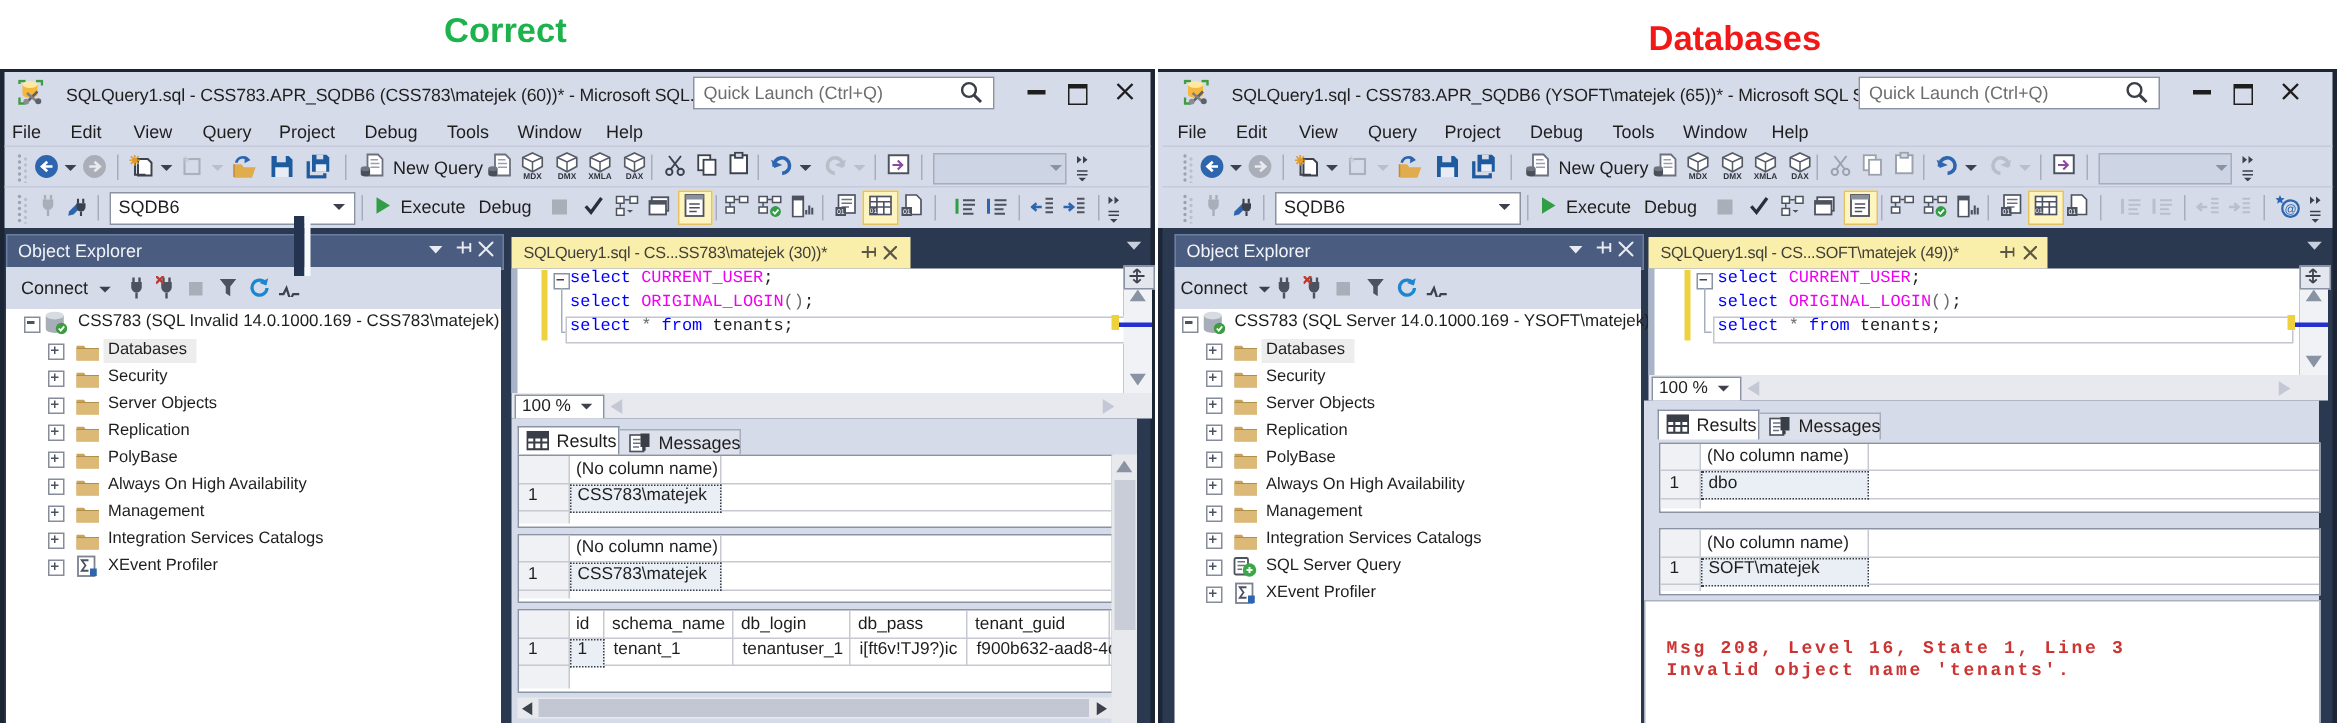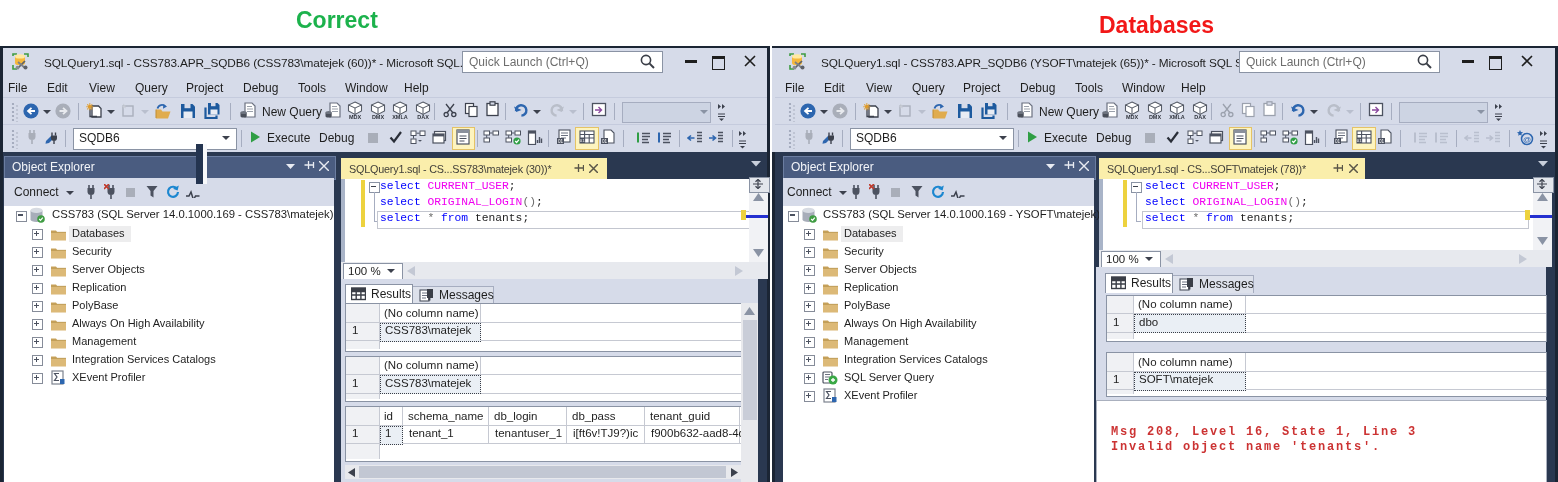--- a/index.html
+++ b/index.html
@@ -339,21 +339,21 @@
   </svg>
 <div style="position:absolute;left:4px;top:206px;width:330px;height:276px;background:#ffffff;"></div>
 <div style="position:absolute;left:16px;top:210.5px;width:9px;height:9px;border:1px solid #868c99;background:#fff;"></div>
 <div style="position:absolute;left:18px;top:214.2px;width:5px;height:1.6px;background:#4c5260;"></div>
 <svg style="position:absolute;left:29px;top:207px" width="16" height="16" viewBox="0 0 16 16">
     <path d="M1.5 3.4 v9 a6 2.6 0 0 0 12 0 v-9" fill="#a7adb9"></path>
     <ellipse cx="7.5" cy="3.4" rx="6" ry="2.6" fill="#d7dbe2"></ellipse>
     <circle cx="12" cy="12" r="3.8" fill="#3f9c42"></circle>
     <path d="M10.2 12 l1.3 1.4 2.3-2.8" stroke="#fff" stroke-width="1.2" fill="none"></path>
   </svg>
-<div style="position:absolute;left:52px;top:208px;font-size:11.3px;color:#1e1e1e;font-weight:normal;white-space:nowrap;">CSS783 (SQL Server 14.0.1000.169 - CSS783\matejek)</div>
+<div style="position:absolute;left:52px;top:208px;font-size:11.3px;color:#1e1e1e;font-weight:normal;white-space:nowrap;">CSS783 (SQL Invalid 14.0.1000.169 - CSS783\matejek)</div>
 <div style="position:absolute;left:32px;top:229.0px;width:9px;height:9px;border:1px solid #868c99;background:#fff;"></div>
 <div style="position:absolute;left:34px;top:232.7px;width:5px;height:1.6px;background:#4c5260;"></div>
 <div style="position:absolute;left:35.7px;top:231.0px;width:1.6px;height:5px;background:#4c5260;"></div>
 <svg style="position:absolute;left:50px;top:226.5px" width="17" height="14" viewBox="0 0 17 14">
     <path d="M1 3.5 h5 l1.3 1.8 H16 v8 H1 z" fill="#c9a35c"></path>
     <path d="M1 5.3 H16 v8 H1 z" fill="#dcb977"></path>
     <path d="M1 5.3 H16" stroke="#b28f47" stroke-width=".7"></path>
   </svg>
 <div style="position:absolute;left:69px;top:225.5px;width:62px;height:16px;background:#ededee;"></div>
 <div style="position:absolute;left:72px;top:226.5px;font-size:11px;color:#1e1e1e;font-weight:normal;white-space:nowrap;">Databases</div>
@@ -989,21 +989,21 @@
 <div style="position:absolute;left:804px;top:391.0px;width:9px;height:9px;border:1px solid #868c99;background:#fff;"></div>
 <div style="position:absolute;left:806px;top:394.7px;width:5px;height:1.6px;background:#4c5260;"></div>
 <div style="position:absolute;left:807.7px;top:393.0px;width:1.6px;height:5px;background:#4c5260;"></div>
 <svg style="position:absolute;left:822px;top:387.5px" width="15" height="15" viewBox="0 0 15 15">
     <rect x="2" y="1" width="11" height="13" fill="#fff" stroke="#7c828e" stroke-width="1.2"></rect>
     <path d="M9 3.5 h-4.5 l2.5 3.5 -2.5 3.5 h4.5" stroke="#4c5260" stroke-width="1.2" fill="none"></path>
     <rect x="10" y="9" width="4.5" height="5" fill="#2d66af"></rect>
   </svg>
 <div style="position:absolute;left:844px;top:388.5px;font-size:11px;color:#1e1e1e;font-weight:normal;white-space:nowrap;">XEvent Profiler</div>
 <div style="position:absolute;left:1099px;top:158px;width:266px;height:21px;background:#faeeab;"></div>
-<div style="position:absolute;left:1107px;top:163px;font-size:10.8px;color:#42403a;font-weight:normal;white-space:nowrap;letter-spacing:-0.2px;">SQLQuery1.sql - CS...SOFT\matejek (78))*</div>
+<div style="position:absolute;left:1107px;top:163px;font-size:10.8px;color:#42403a;font-weight:normal;white-space:nowrap;letter-spacing:-0.2px;">SQLQuery1.sql - CS...SOFT\matejek (49))*</div>
 <svg style="position:absolute;left:1332px;top:162px" width="11" height="12" viewBox="0 0 11 12">
     <g transform="rotate(90 6 6)">
       <path d="M3 1.5 h6 M6 1.5 v5 M2 6.5 h8 M6 6.5 v4" stroke="#5a5648" stroke-width="1.3" fill="none"></path>
     </g>
   </svg>
 <svg style="position:absolute;left:1349px;top:164px" width="9" height="9" viewBox="0 0 9 9">
     <path d="M0 0 L9 9 M9 0 L0 9" stroke="#5a5648" stroke-width="1.5"></path>
   </svg>
 <svg style="position:absolute;left:1538px;top:161px" width="10" height="6" viewBox="0 0 10 6">
     <path d="M0 0 h10 l-5 5.5z" fill="#c8cfdc"></path>

